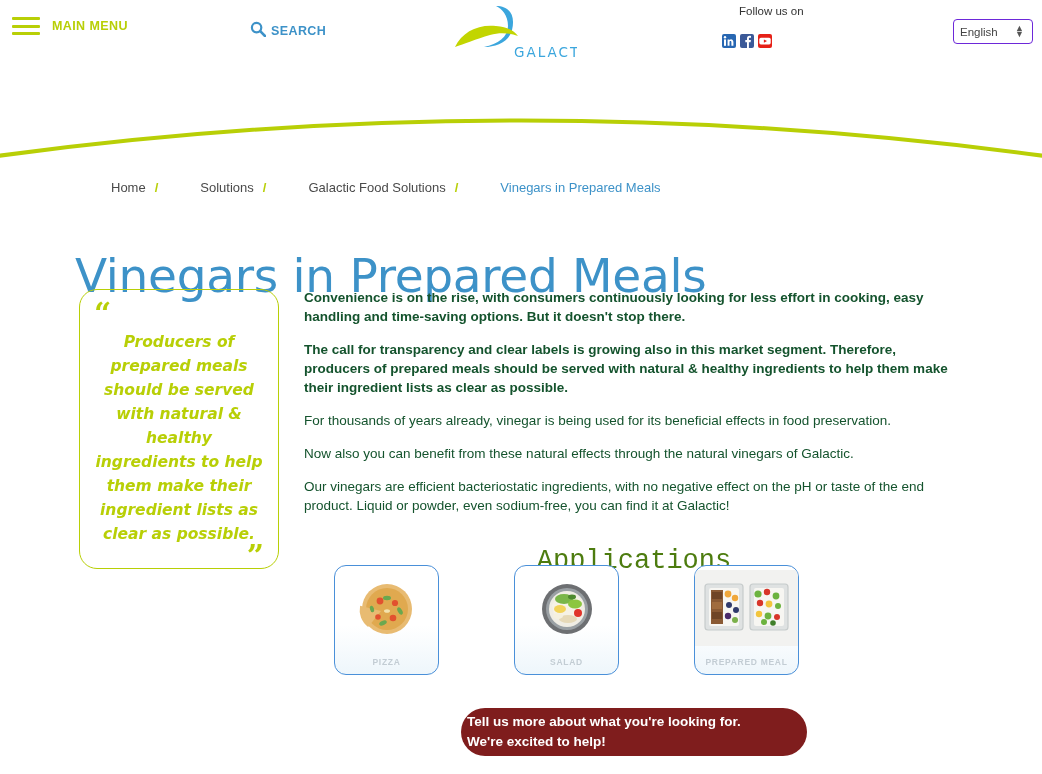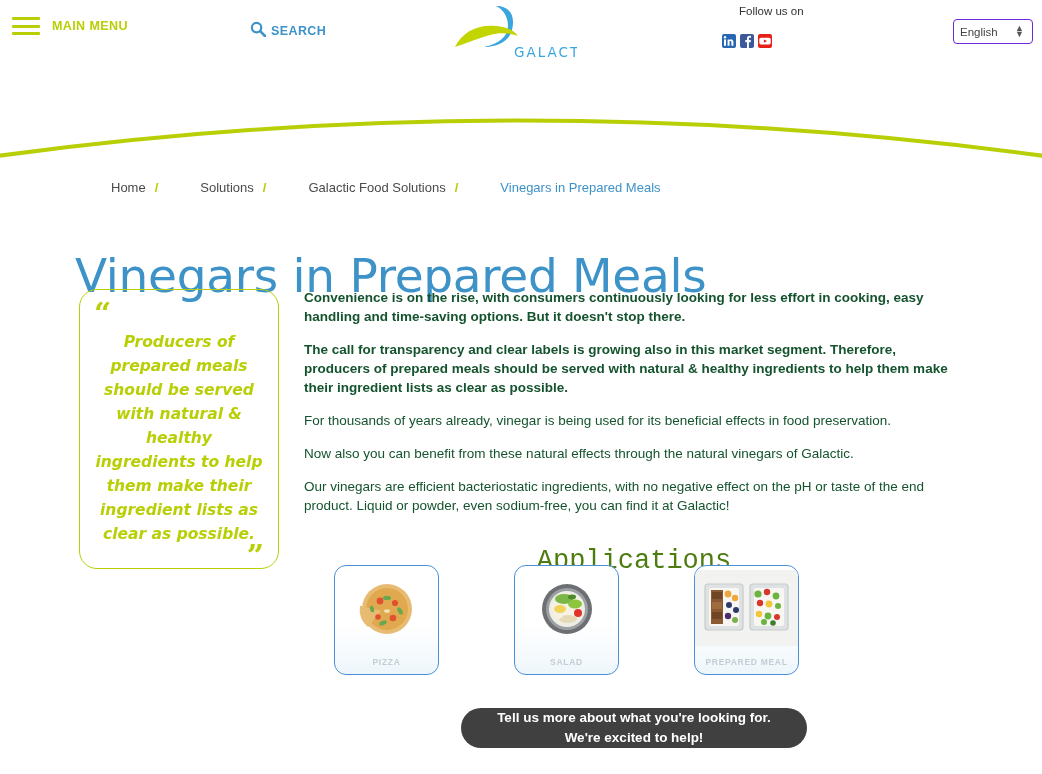--- a/index.html
+++ b/index.html
@@ -73,22 +73,22 @@
   .cards{position:absolute;left:334px;top:405px;width:654px;display:flex;gap:75px;}
   .card{width:105px;height:110px;box-sizing:border-box;border:1.2px solid #4a90d9;border-radius:12px;
         background:linear-gradient(to bottom,#ffffff 55%,#eef6fb 100%);position:relative;cursor:pointer;
         overflow:hidden;display:flex;flex-direction:column;align-items:center;justify-content:flex-start;}
   .card-img{width:105px;height:84px;display:flex;align-items:center;justify-content:center;overflow:hidden;}
   .card-img svg{display:block;}
   .card-label{position:absolute;bottom:7px;left:0;width:100%;text-align:center;font-size:8.5px;
               letter-spacing:.7px;color:#c3cdd4;font-weight:bold;}
 
   
-  .cta{position:absolute;left:461px;top:708px;width:346px;height:40px;background:#404040;border-radius:26px;
-       display:flex;flex-direction:column;align-items:center;justify-content:center;cursor:pointer;border:none;}
+  .cta{position:absolute;left:461px;top:708px;width:346px;height:48px;background:#7f1d1d;border-radius:26px;
+       display:flex;flex-direction:column;align-items:flex-start;justify-content:center;cursor:pointer;border:none;}
   .cta span{display:block;color:#fff;font-size:13.5px;font-weight:bold;line-height:20px;text-align:center;}
 </style>
 </head>
 <body>
 
 <div class="page">
 
   <div class="header">
 
     <div class="menu-zone">

